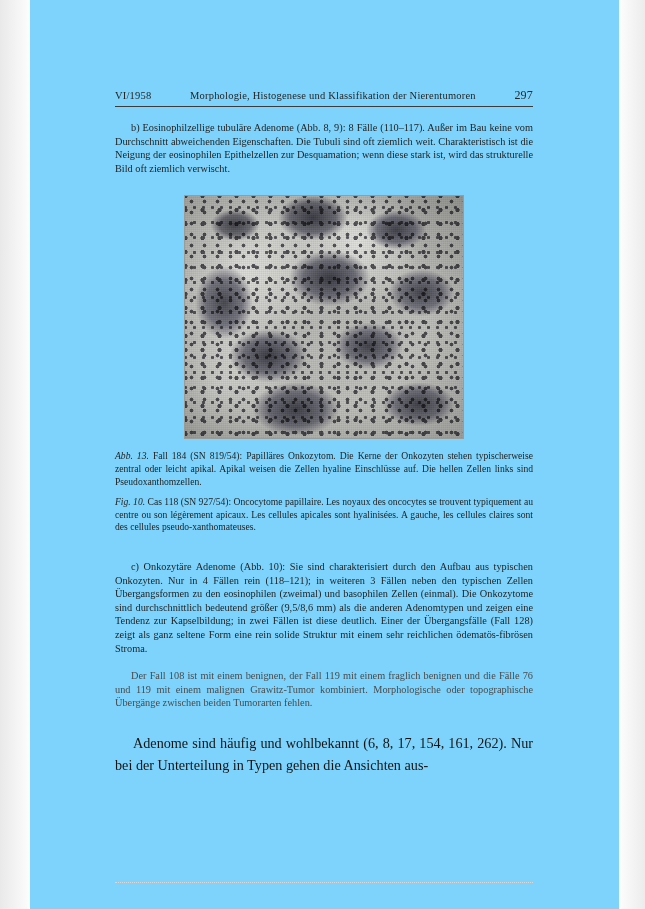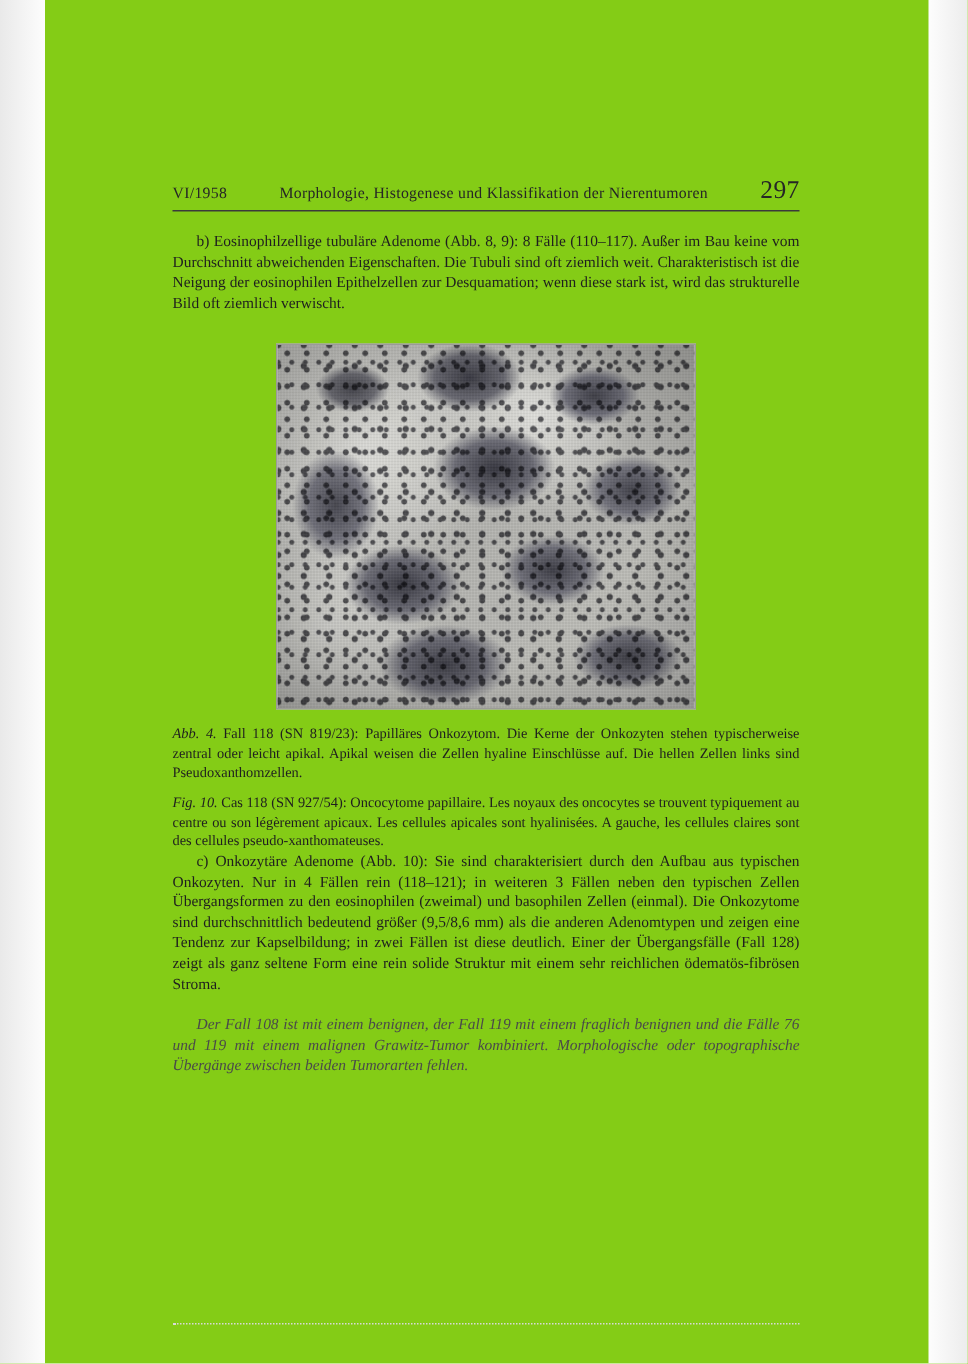--- a/index.html
+++ b/index.html
@@ -11,21 +11,21 @@
     height: 909px;
     background: #ffffff;
     font-family: "Liberation Serif", serif;
     color: #1a1a1a;
     overflow: hidden;
   }
   .page {
     position: relative;
     width: 645px;
     height: 909px;
-    background: #84cc16;
+    background: #7dd3fc;
   }
   
   .page::before {
     content: "";
     position: absolute;
     left: 0; top: 0; bottom: 0;
     width: 30px;
     background: linear-gradient(to right, #e9e9e9, #fdfdfd);
     pointer-events: none;
   }
@@ -56,22 +56,21 @@
     white-space: nowrap;
   }
   .running-head .title {
     flex: 1;
     text-align: center;
     padding: 0 24px;
     white-space: nowrap;
   }
   .running-head .pageno {
     white-space: nowrap;
-    font-size: 17px;
-    margin-top: 29px;
+    font-size: 12px;
   }
   p {
     margin: 0;
     text-align: justify;
     font-size: 10.3px;
     line-height: 13.6px;
     color: #1f1f1f;
     hyphens: auto;
   }
   .body-first {
@@ -155,24 +154,24 @@
     font-style: italic;
   }
   .caption-it {
     font-style: italic;
     color: #2a2a2a;
   }
   .caption-block {
     margin-top: 8px;
   }
   .section-gap {
+    margin-top: 26px;
   }
   .faded {
     color: #4a4a4a;
-    font-style: italic;
   }
   .closing {
     margin-top: 22px;
     font-size: 14.2px;
     line-height: 22px;
     text-align: justify;
     text-indent: 18px;
     color: #141414;
   }
   .bottom-rule {
@@ -202,32 +201,33 @@
     <div class="figure">
       <div class="figure-img">
         <div class="tissue"></div>
         <div class="nuclei"></div>
         <div class="grain"></div>
         <div class="vignette"></div>
       </div>
     </div>
 
     <div class="caption">
-      <span class="lead">Abb. 4.</span>
-      <span>Fall 118 (SN 819/23): Papilläres Onkozytom. Die Kerne der Onkozyten stehen typischerweise zentral oder leicht apikal. Apikal weisen die Zellen hyaline Einschlüsse auf. Die hellen Zellen links sind Pseudoxanthomzellen.</span>
+      <span class="lead">Abb. 13.</span>
+      <span>Fall 184 (SN 819/54): Papilläres Onkozytom. Die Kerne der Onkozyten stehen typischerweise zentral oder leicht apikal. Apikal weisen die Zellen hyaline Einschlüsse auf. Die hellen Zellen links sind Pseudoxanthomzellen.</span>
     </div>
 
 
     <div class="caption caption-block">
       <span class="lead">Fig. 10.</span>
       <span>Cas 118 (SN 927/54): Oncocytome papillaire. Les noyaux des oncocytes se trouvent typiquement au centre ou son légèrement apicaux. Les cellules apicales sont hyalinisées. A gauche, les cellules claires sont des cellules pseudo-xanthomateuses.</span>
     </div>
 
     <p class="indent section-gap">c) Onkozytäre Adenome (Abb. 10): Sie sind charakterisiert durch den Aufbau aus typischen Onkozyten. Nur in 4 Fällen rein (118–121); in weiteren 3 Fällen neben den typischen Zellen Übergangsformen zu den eosinophilen (zweimal) und basophilen Zellen (einmal). Die Onkozytome sind durchschnittlich bedeutend größer (9,5/8,6 mm) als die anderen Adenomtypen und zeigen eine Tendenz zur Kapselbildung; in zwei Fällen ist diese deutlich. Einer der Übergangsfälle (Fall 128) zeigt als ganz seltene Form eine rein solide Struktur mit einem sehr reichlichen ödematös-fibrösen Stroma.</p>
 
     <p class="indent gap faded">Der Fall 108 ist mit einem benignen, der Fall 119 mit einem fraglich benignen und die Fälle 76 und 119 mit einem malignen Grawitz-Tumor kombiniert. Morphologische oder topographische Übergänge zwischen beiden Tumorarten fehlen.</p>
 
+    <p class="closing">Adenome sind häufig und wohlbekannt (6, 8, 17, 154, 161, 262). Nur bei der Unterteilung in Typen gehen die Ansichten aus-</p>
 
   </div>
 
   <div class="bottom-rule"></div>
 
 </div>
 
 </body></html>

